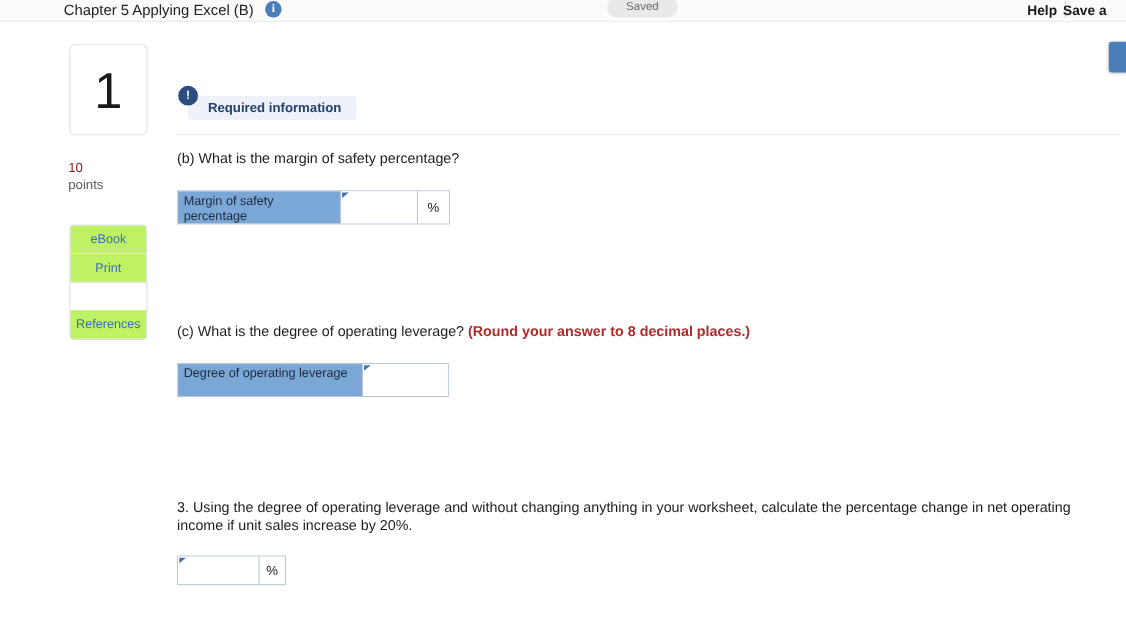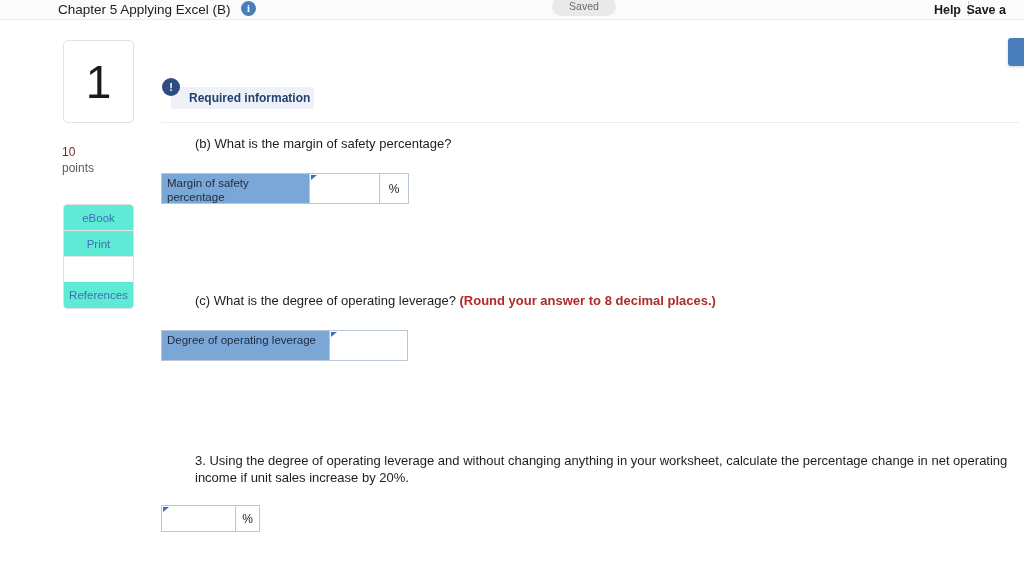--- a/index.html
+++ b/index.html
@@ -85,50 +85,50 @@
     position: absolute; left: 63px; top: 204px;
     width: 71px;
     border: 1px solid #dfdfdf; border-radius: 4px;
     overflow: hidden; background: #fff;
   }
   .rail-btn {
     height: 26px; line-height: 26px;
     text-align: center;
     font-size: 11.5px; color: #3f6fb5;
     border-bottom: 1px solid #e4e4e4;
-    cursor: pointer; background: #5eead4;
+    cursor: pointer; background: #bef264;
   }
   .rail-btn:last-child { border-bottom: none; margin-top: 25px; }
 
   
   #divider {
     position: absolute; left: 161px; top: 122px;
     width: 858px; height: 1px; background: #ededed;
   }
 
   #req-badge-wrap { position: absolute; left: 162px; top: 78px; }
   #req-excl {
     position: absolute; left: 0px; top: 0px;
     width: 18px; height: 18px; border-radius: 50%;
     background: #2c4d82; color: #fff;
     font-size: 11px; font-weight: bold;
     text-align: center; line-height: 18px;
     z-index: 2;
   }
   #req-pill {
     position: absolute; left: 9px; top: 9px;
-    height: 22px; padding: 0 4px 0 18px;
+    height: 22px; padding: 0 14px 0 18px;
     background: #eef1f7; border-radius: 3px;
     font-size: 12px; font-weight: bold; color: #22416f;
     line-height: 22px; white-space: nowrap;
   }
 
   .qtext {
     position: absolute;
-    font-size: 13px; color: #1d1d1d; line-height: 16.5px; margin-left: 34px;
+    font-size: 13px; color: #1d1d1d; line-height: 16.5px;
   }
   .qtext .hint {
     color: #b02a2a; font-weight: bold;
   }
 
   
   .xtable {
     position: absolute;
     display: flex;
     background: #ffffff;

